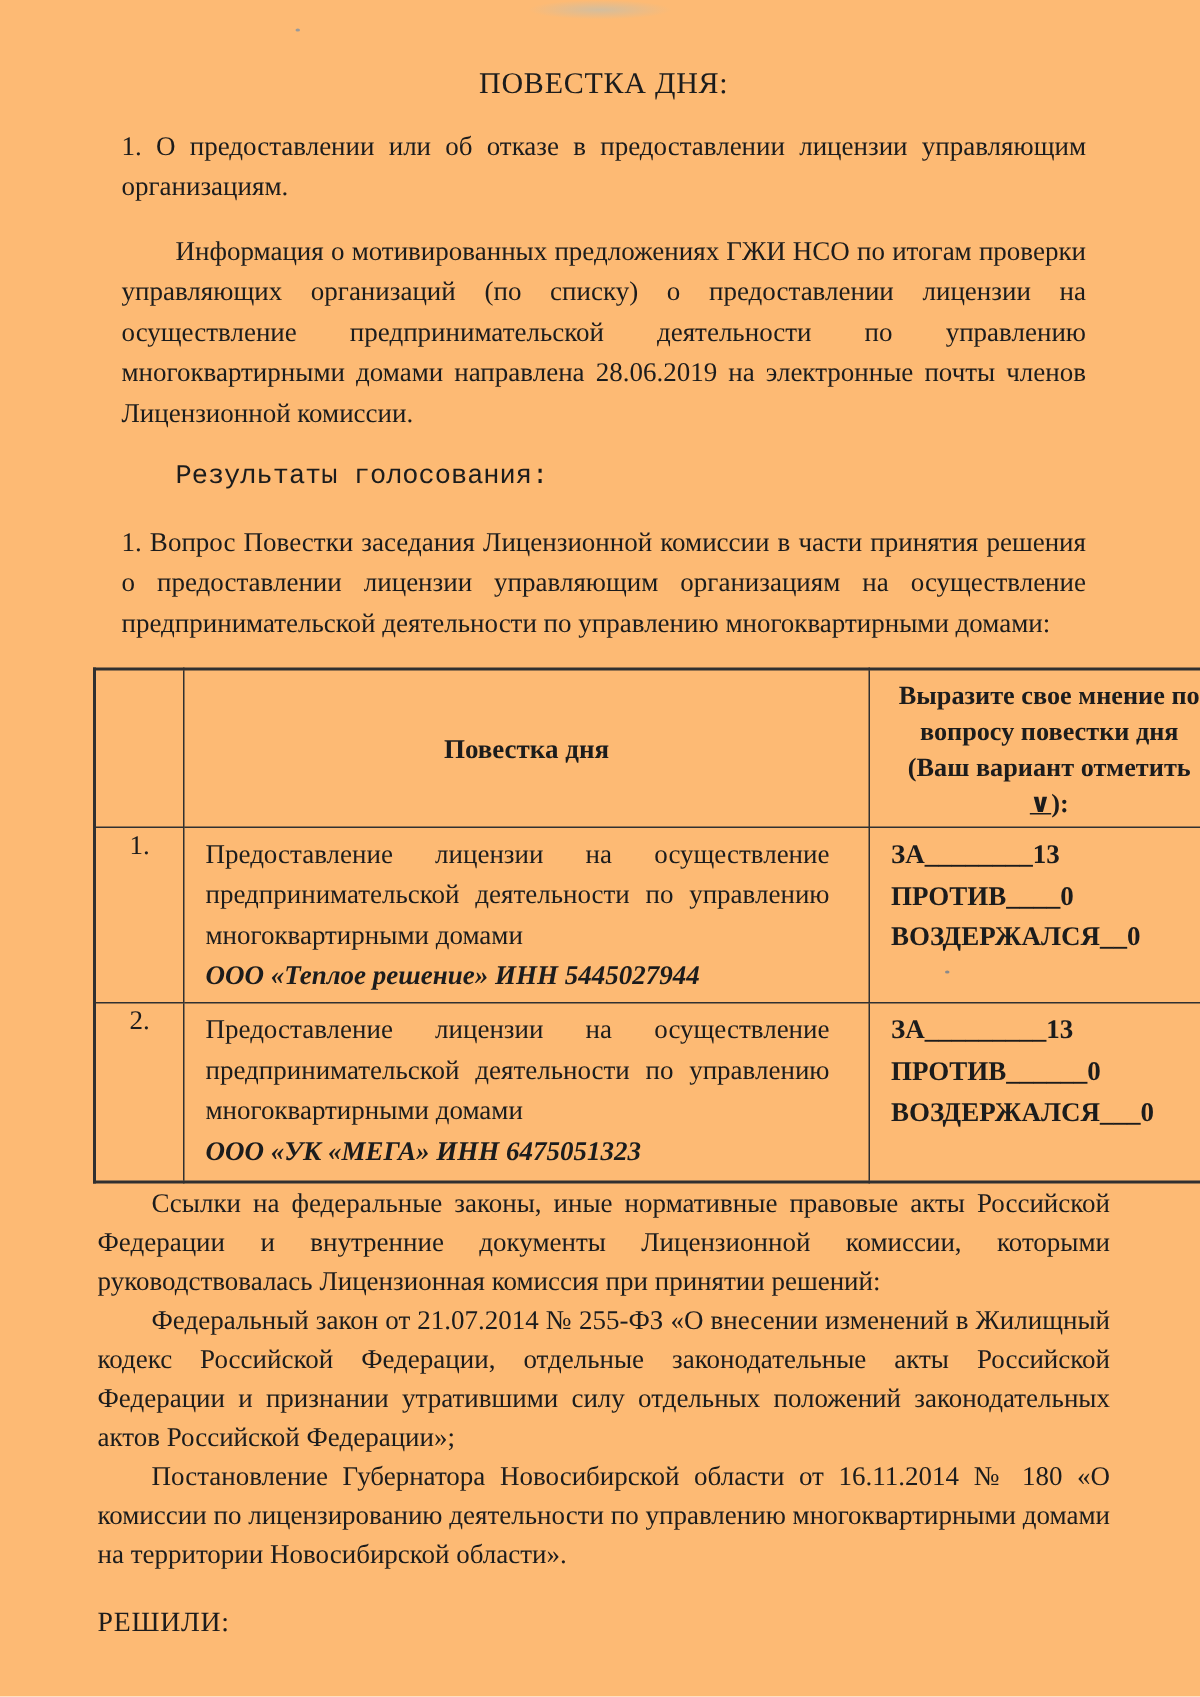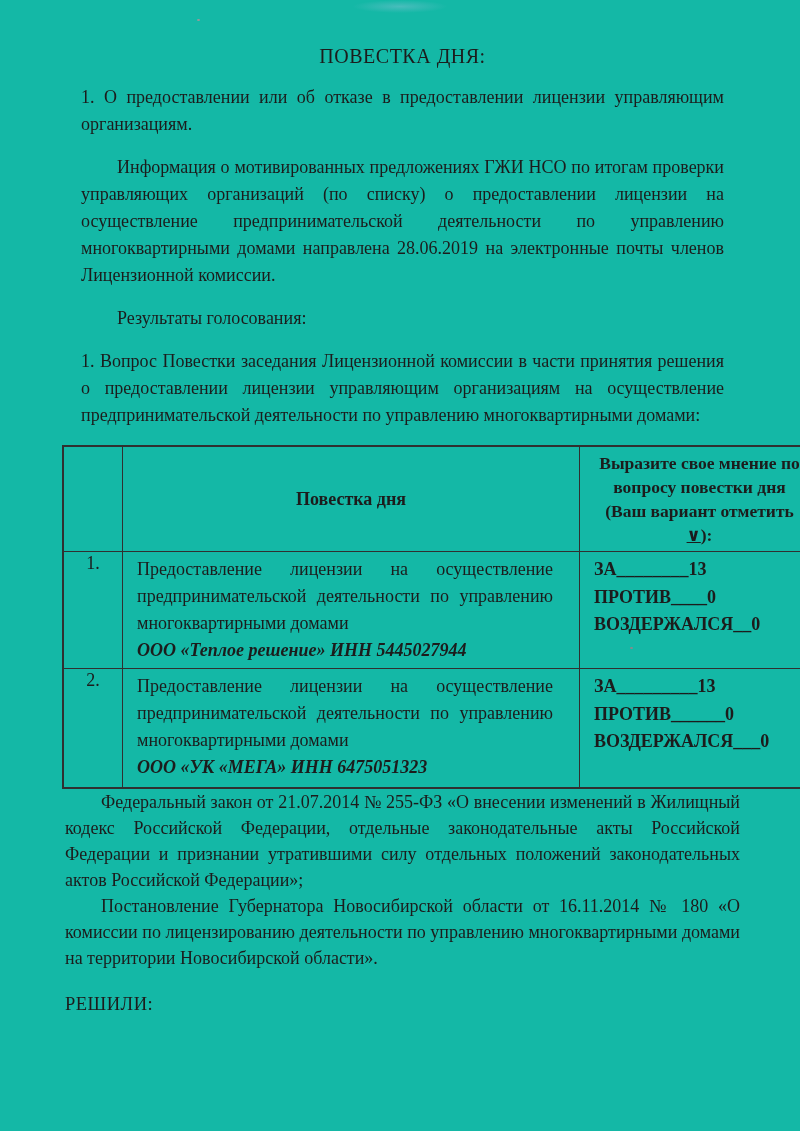--- a/index.html
+++ b/index.html
@@ -1,40 +1,40 @@
 <!DOCTYPE html>
 <html lang="ru"><head>
 <meta charset="utf-8">
 <style>
   html,body { margin:0; padding:0; background:#ffffff; }
   .page {
     position:relative;
     width:800px; height:1131px;
-    background:#14b8a6;
+    background:#fdba74;
     font-family:"Liberation Serif","DejaVu Serif",serif;
     color:#1c1c1c;
     overflow:hidden;
   }
   .content { padding:0 60px 0 65px; }
 
   .doc-title {
     margin:0; padding-top:45px;
     font-size:20px; font-weight:normal;
     letter-spacing:0.5px;
     text-align:center;
   }
 
   p.para {
     margin:16px;
     font-size:18px; line-height:27px;
     text-align:justify;
   }
   .mt-item1   { margin-top:23px; }
   .mt-info    { margin-top:33px; text-indent:36px; }
-  .mt-results { margin-top:16px; text-indent:36px; text-align:left; }
+  .mt-results { margin-top:16px; text-indent:36px; text-align:left;font-family:Liberation Mono, monospace; }
   .mt-question{ margin-top:23px; }
 
   table.votes {
     margin:16px 0 0 -3px;
     width:713px;
     border-collapse:collapse;
     table-layout:fixed;
     border:2px solid #303030;
   }
   table.votes td {
@@ -134,18 +134,19 @@
         </td>
         <td class="c-opinion">
           <div class="vote">ЗА_________13</div>
           <div class="vote">ПРОТИВ______0</div>
           <div class="vote">ВОЗДЕРЖАЛСЯ___0</div>
         </td>
       </tr>
     </tbody>
       </table>
 
+    <p class="lower mt-refs">Ссылки на федеральные законы, иные нормативные правовые акты Российской Федерации и внутренние документы Лицензионной комиссии, которыми руководствовалась Лицензионная комиссия при принятии решений:</p>
     <p class="lower">Федеральный закон от 21.07.2014 № 255-ФЗ «О внесении изменений в Жилищный кодекс Российской Федерации, отдельные законодательные акты Российской Федерации и признании утратившими силу отдельных положений законодательных актов Российской Федерации»;</p>
     <p class="lower">Постановление Губернатора Новосибирской области от 16.11.2014 № 180 «О комиссии по лицензированию деятельности по управлению многоквартирными домами на территории Новосибирской области».</p>
 
     <p class="decided">РЕШИЛИ:</p>
   </div>
 </div>
 
 </body></html>

